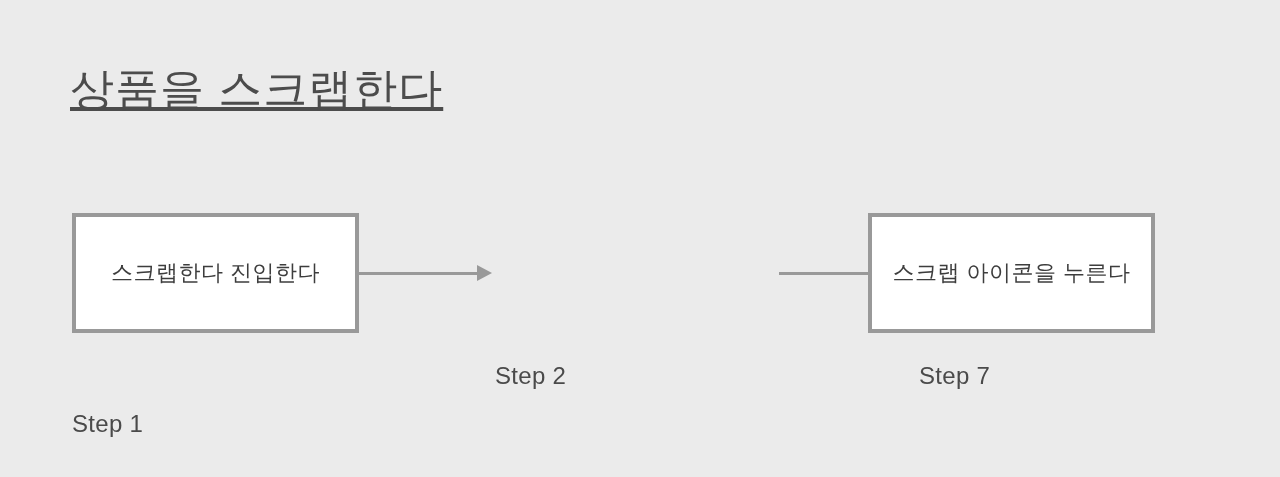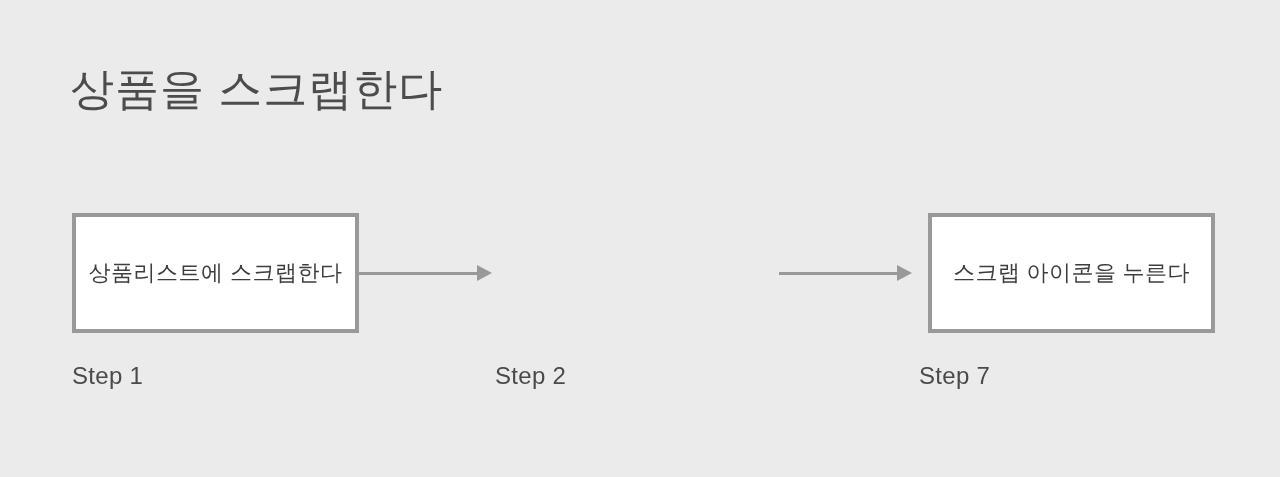--- a/index.html
+++ b/index.html
@@ -19,20 +19,21 @@
   }
   .page-title {
     position: absolute;
     left: 70px;
     top: 63px;
     font-size: 44px;
     line-height: 1.2;
     font-weight: 500;
     letter-spacing: 1px;
     color: #4c4c4c;
+    text-decoration: underline;
   }
   .flow-box {
     position: absolute;
     top: 213px;
     width: 287px;
     height: 120px;
     box-sizing: border-box;
     background: #ffffff;
     border: 4px solid #999999;
     display: flex;
@@ -40,21 +41,21 @@
     justify-content: center;
   }
   .flow-box .box-label {
     font-size: 22px;
     color: #3d3d3d;
     letter-spacing: 0.5px;
     text-align: center;
   }
   .box-1 { left: 72px; }
   .box-2 { left: 492px; }
-  .box-3 { left: 928px; font-family: Liberation Serif, serif; }
+  .box-3 { left: 868px; }
   .arrow {
     position: absolute;
     top: 265px;
     height: 17px;
   }
   .arrow .arrow-line {
     position: absolute;
     left: 0;
     top: 7px;
     height: 3px;
@@ -73,33 +74,33 @@
   .arrow-2 { left: 779px; width: 133px; }
   .arrow-1 .arrow-line, .arrow-2 .arrow-line { width: 120px; }
   .arrow-1 .arrow-head, .arrow-2 .arrow-head { left: 118px; }
   .step-label {
     position: absolute;
     top: 362px;
     font-size: 24px;
     color: #4a4a4a;
     letter-spacing: 0.3px;
   }
-  .step-label-1 { left: 72px; }
+  .step-label-1 { left: 72px; margin-top: 48px; }
   .step-label-2 { left: 495px; }
   .step-label-3 { left: 919px; }
 </style>
 </head>
 <body>
 
 <div class="canvas">
 
   <div class="page-title">상품을 스크랩한다</div>
 
   <div class="flow-box box-1">
-    <span class="box-label">상품리스트에 스크랩한다</span>
+    <span class="box-label">스크랩한다 진입한다</span>
   </div>
 
   <div class="arrow arrow-1">
     <span class="arrow-line"></span>
     <span class="arrow-head"></span>
   </div>
 
 
   <div class="arrow arrow-2">
     <span class="arrow-line"></span>

